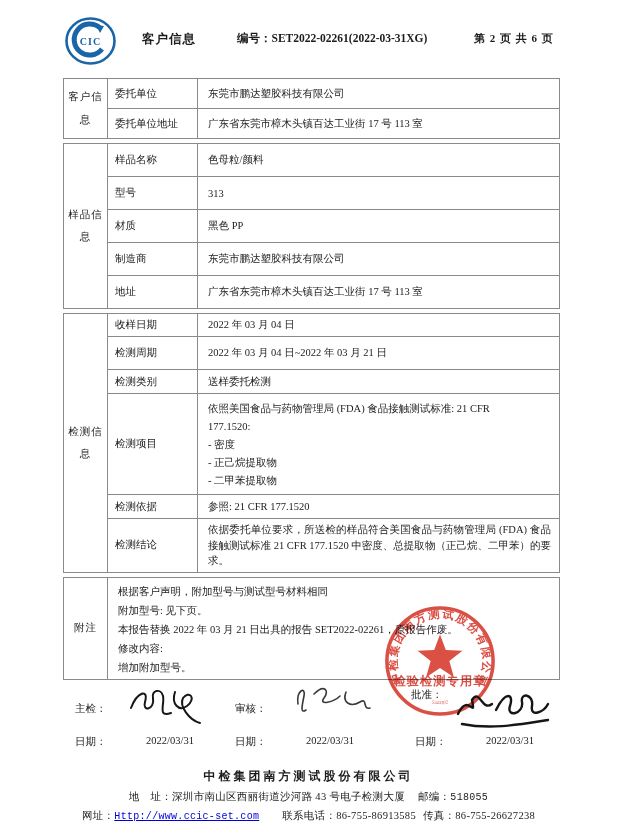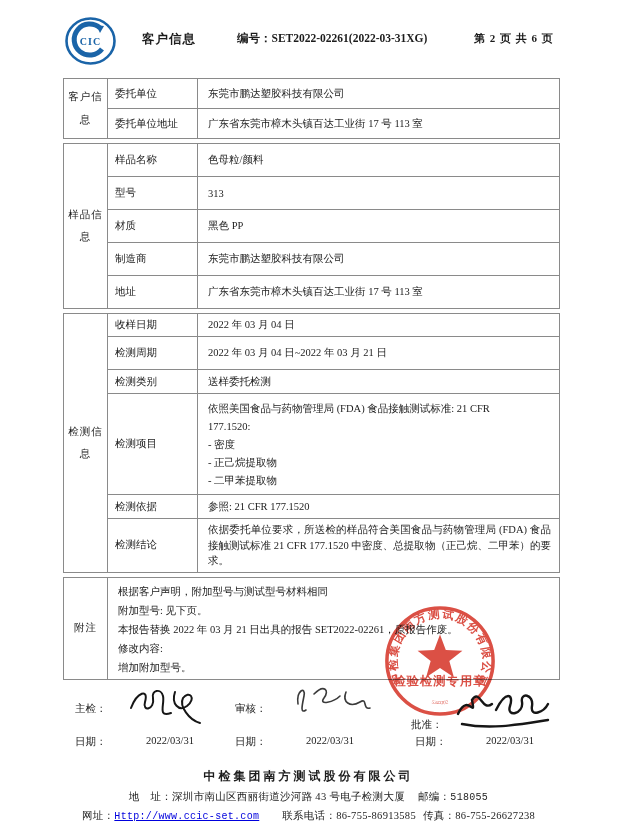--- a/index.html
+++ b/index.html
@@ -26,21 +26,21 @@
   td.val { padding-left:10px; padding-right:22px; }
   td.val-lines { padding:6px 6px 4px 10px; vertical-align: middle; }
   .ln { line-height:18px; }
   td.val-wrap { padding:3px 8px 3px 10px; line-height:15.5px; text-align: justify; }
   td.notes-cell { padding:4px 8px 2px 10px; vertical-align: top; }
   .note-ln { line-height:19px; }
   
   .sigzone { position:absolute; left:0; top:678px; width:617px; height:60px; font-size:10.5px; }
   .role-1 { position:absolute; left:75px;  top:24px; }
   .role-2 { position:absolute; left:235px; top:24px; }
-  .role-3 { position:absolute; left:411px; top:40px; z-index:1;text-align:right; }
+  .role-3 { position:absolute; left:411px; top:10px; z-index:1;text-align:right; }
   .sig-svg-1 { position:absolute; left:127px; top:4px;  z-index:2; }
   .sig-svg-2 { position:absolute; left:290px; top:2px;  z-index:2; }
   .sig-svg-3 { position:absolute; left:452px; top:6px;  z-index:7; }
   .datezone { position:absolute; left:0; top:735px; width:617px; height:20px; font-size:10.5px; }
   .dl-1 { position:absolute; left:75px; }  .dv-1 { position:absolute; left:125px; width:90px; text-align:center; }
   .dl-2 { position:absolute; left:235px; } .dv-2 { position:absolute; left:285px; width:90px; text-align:center; }
   .dl-3 { position:absolute; left:415px; } .dv-3 { position:absolute; left:465px; width:90px; text-align:center; }
   
   .stamp { position:absolute; left:381px; top:602px; z-index:5; opacity:0.88; mix-blend-mode: multiply; }
   

